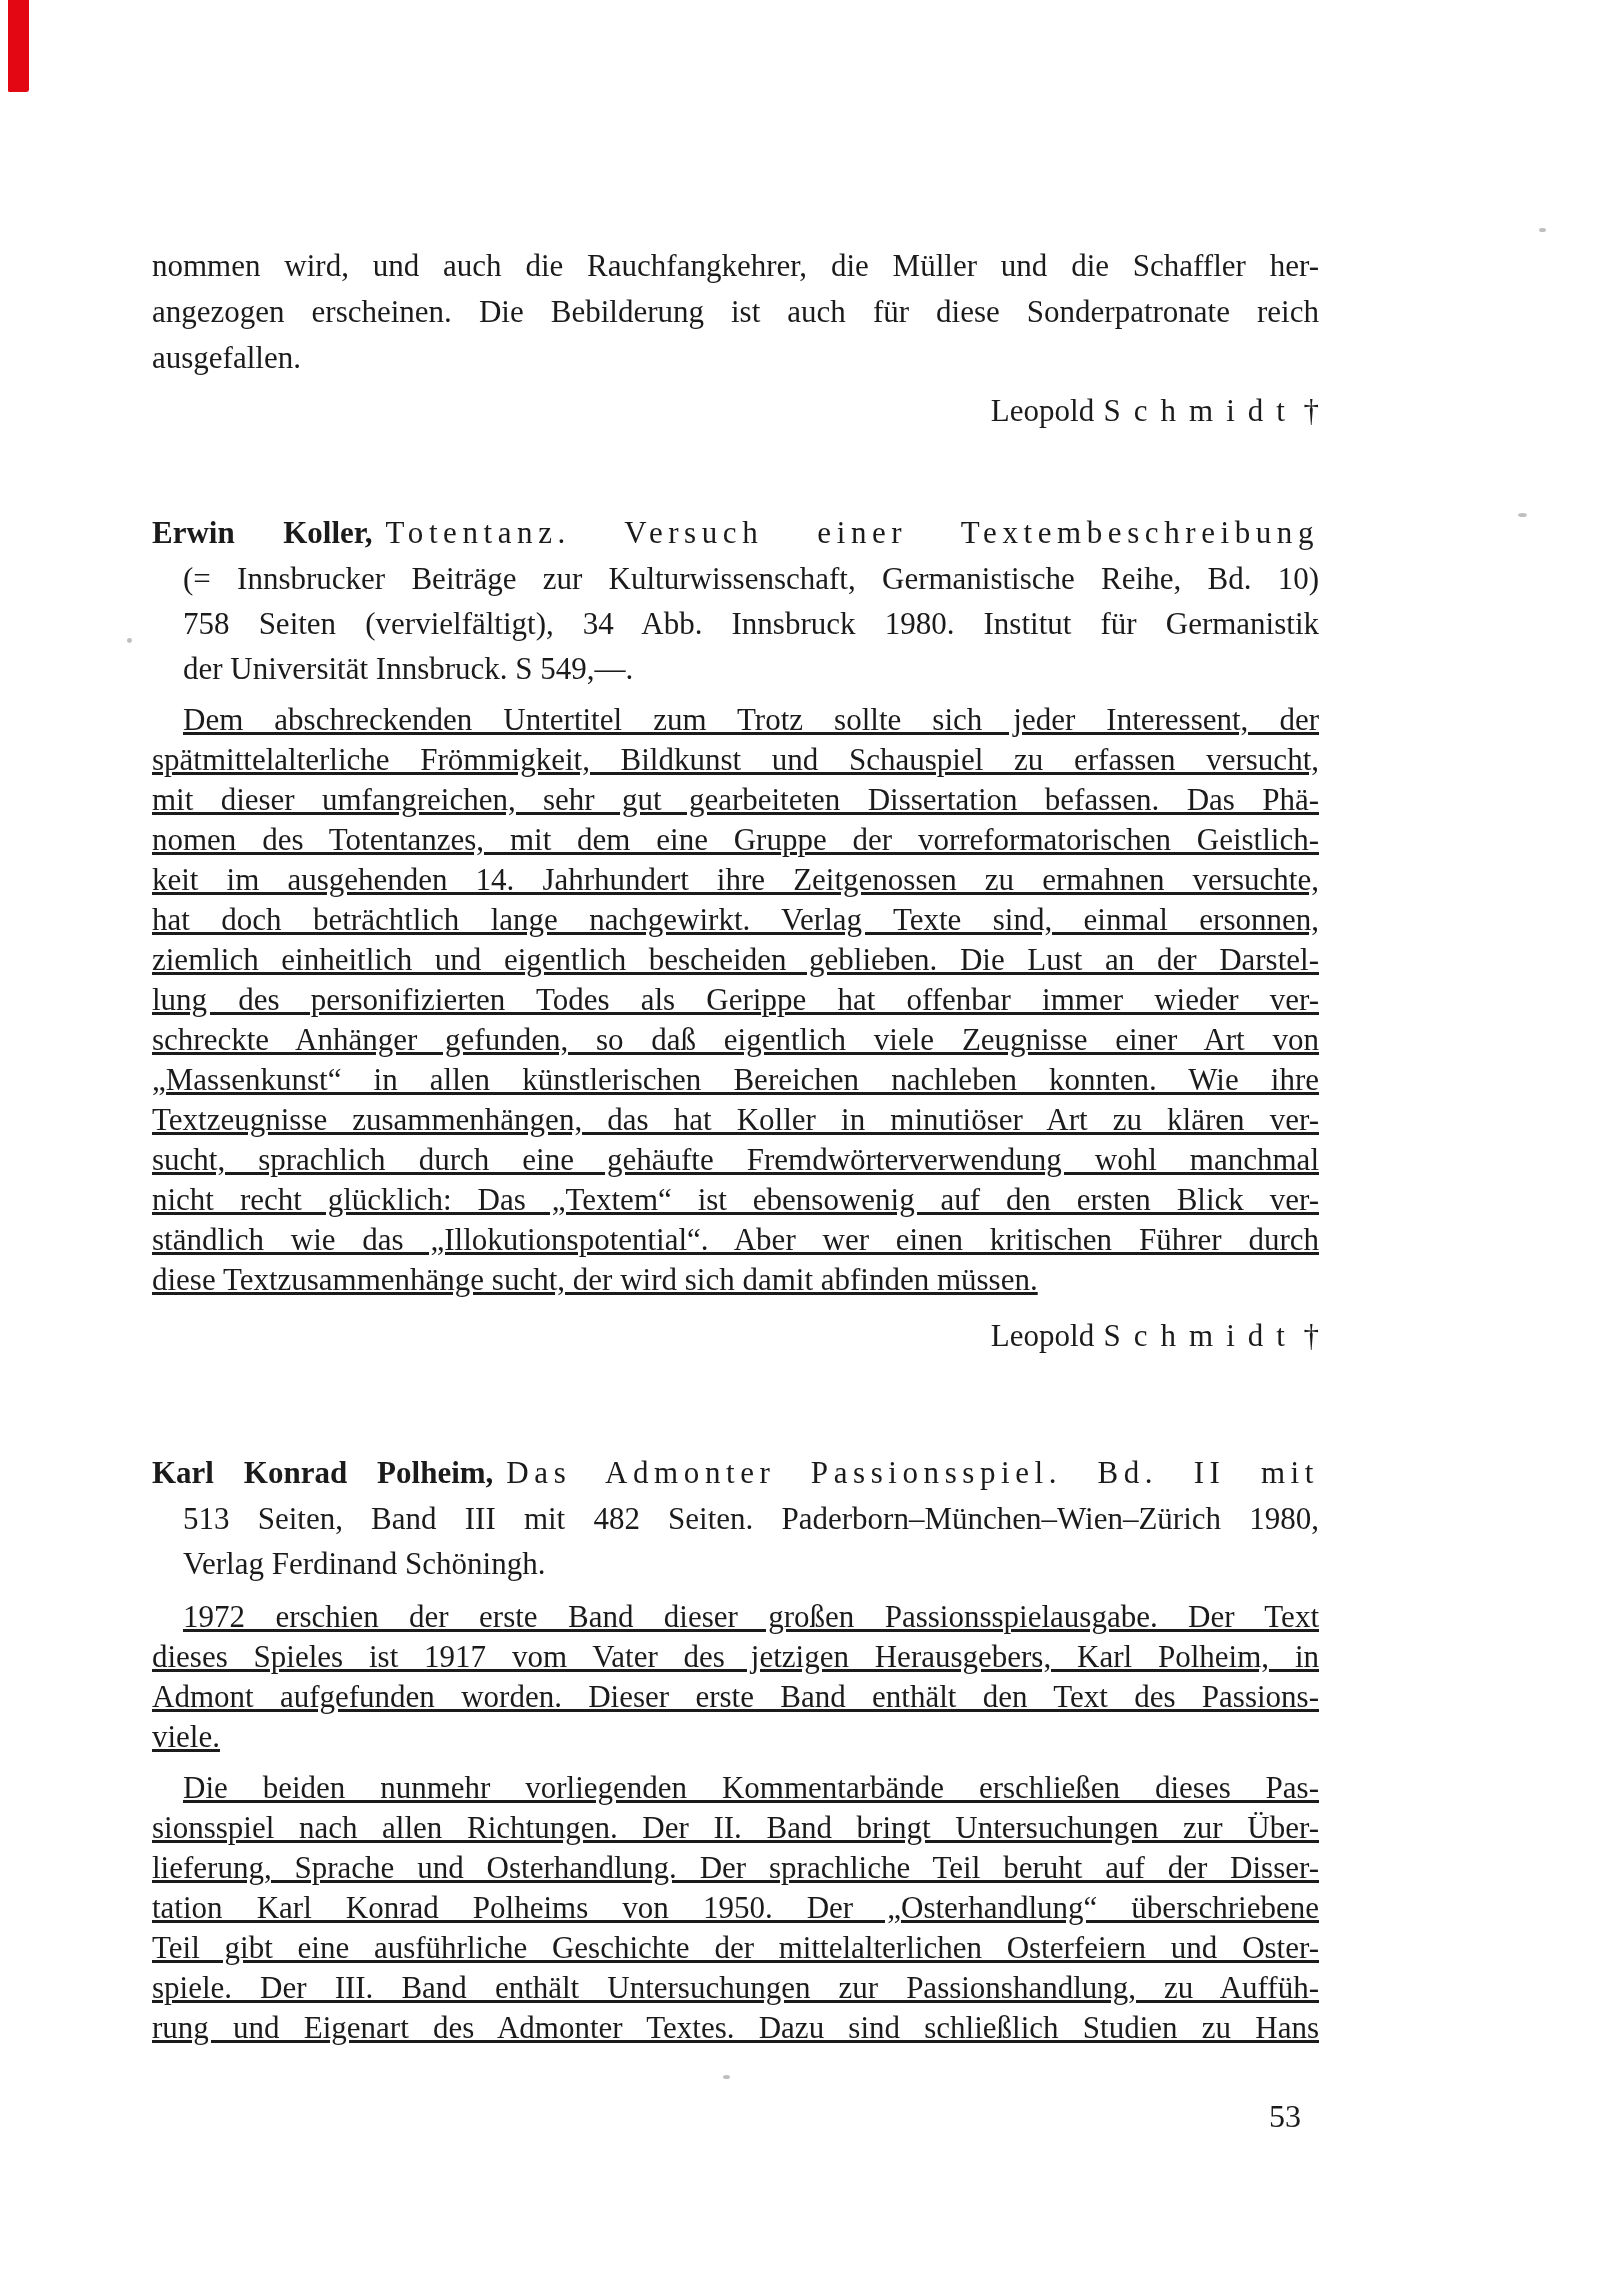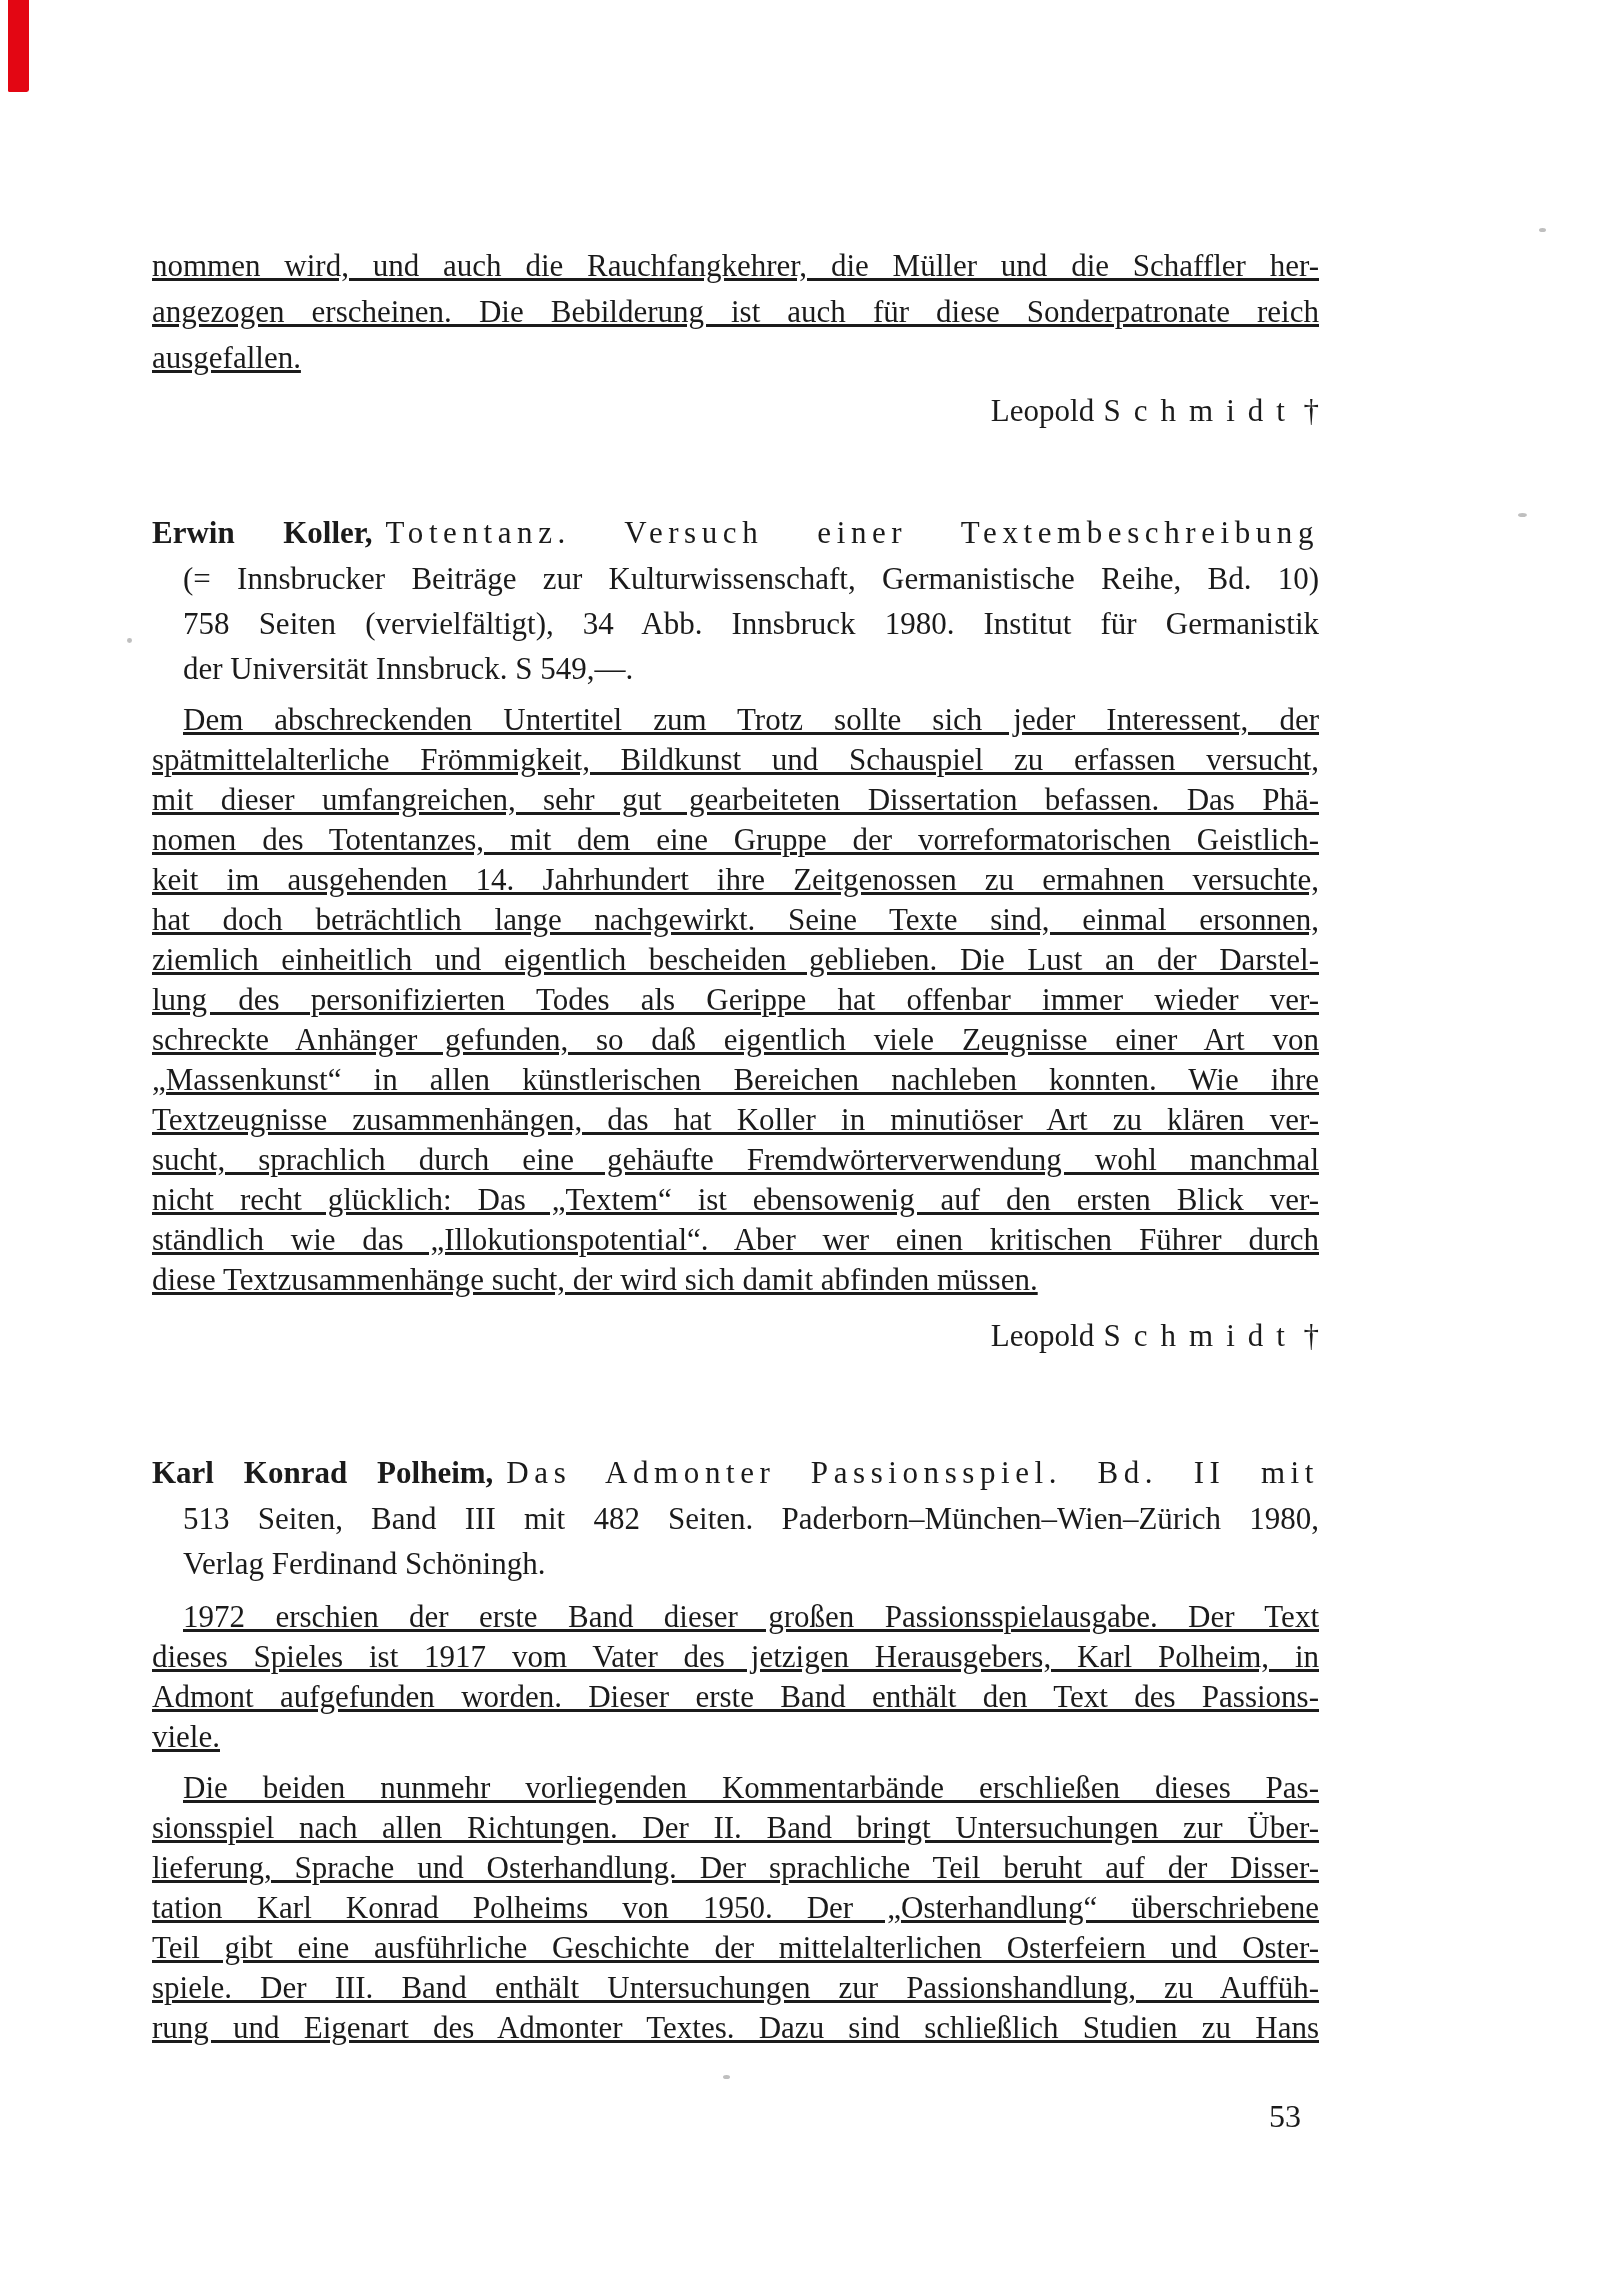--- a/index.html
+++ b/index.html
@@ -19,21 +19,21 @@
   }
   .line{
     text-align:justify;
     text-align-last:justify;
     white-space:normal;
   }
   .line.last{text-align-last:left;}
   .line.fi{text-indent:31px;}
   .line.ind{padding-left:31px;}
 
-  .intro .line{line-height:46px;text-decoration:underline;}
+  .intro .line{line-height:46px;}
 
   .sig{
     margin-top:6.5px;
     text-align:right;
     line-height:46px;
   }
   .sig .spname{letter-spacing:0.42em;margin-left:0.30em;text-align:right;}
   .sig .dag{margin-left:0.18em;}
 
   .review-1{margin-top:76px;}
@@ -114,21 +114,21 @@
             <div class="line last ind">der Universität Innsbruck. S 549,—.</div>
           </div>
       </div>
 
       <div class="bodypara">
           <div class="line fi">Dem abschreckenden Untertitel zum Trotz sollte sich jeder Interessent, der</div>
           <div class="line">spätmittelalterliche Frömmigkeit, Bildkunst und Schauspiel zu erfassen versucht,</div>
           <div class="line">mit dieser umfangreichen, sehr gut gearbeiteten Dissertation befassen. Das Phä-</div>
           <div class="line">nomen des Totentanzes, mit dem eine Gruppe der vorreformatorischen Geistlich-</div>
           <div class="line">keit im ausgehenden 14. Jahrhundert ihre Zeitgenossen zu ermahnen versuchte,</div>
-          <div class="line">hat doch beträchtlich lange nachgewirkt. Seine Texte sind, einmal ersonnen,</div>
+          <div class="line">hat doch beträchtlich lange nachgewirkt. Verlag Texte sind, einmal ersonnen,</div>
           <div class="line">ziemlich einheitlich und eigentlich bescheiden geblieben. Die Lust an der Darstel-</div>
           <div class="line">lung des personifizierten Todes als Gerippe hat offenbar immer wieder ver-</div>
           <div class="line">schreckte Anhänger gefunden, so daß eigentlich viele Zeugnisse einer Art von</div>
           <div class="line">„Massenkunst“ in allen künstlerischen Bereichen nachleben konnten. Wie ihre</div>
           <div class="line">Textzeugnisse zusammenhängen, das hat Koller in minutiöser Art zu klären ver-</div>
           <div class="line">sucht, sprachlich durch eine gehäufte Fremdwörterverwendung wohl manchmal</div>
           <div class="line">nicht recht glücklich: Das „Textem“ ist ebensowenig auf den ersten Blick ver-</div>
           <div class="line">ständlich wie das „Illokutionspotential“. Aber wer einen kritischen Führer durch</div>
           <div class="line last">diese Textzusammenhänge sucht, der wird sich damit abfinden müssen.</div>
         </div>

